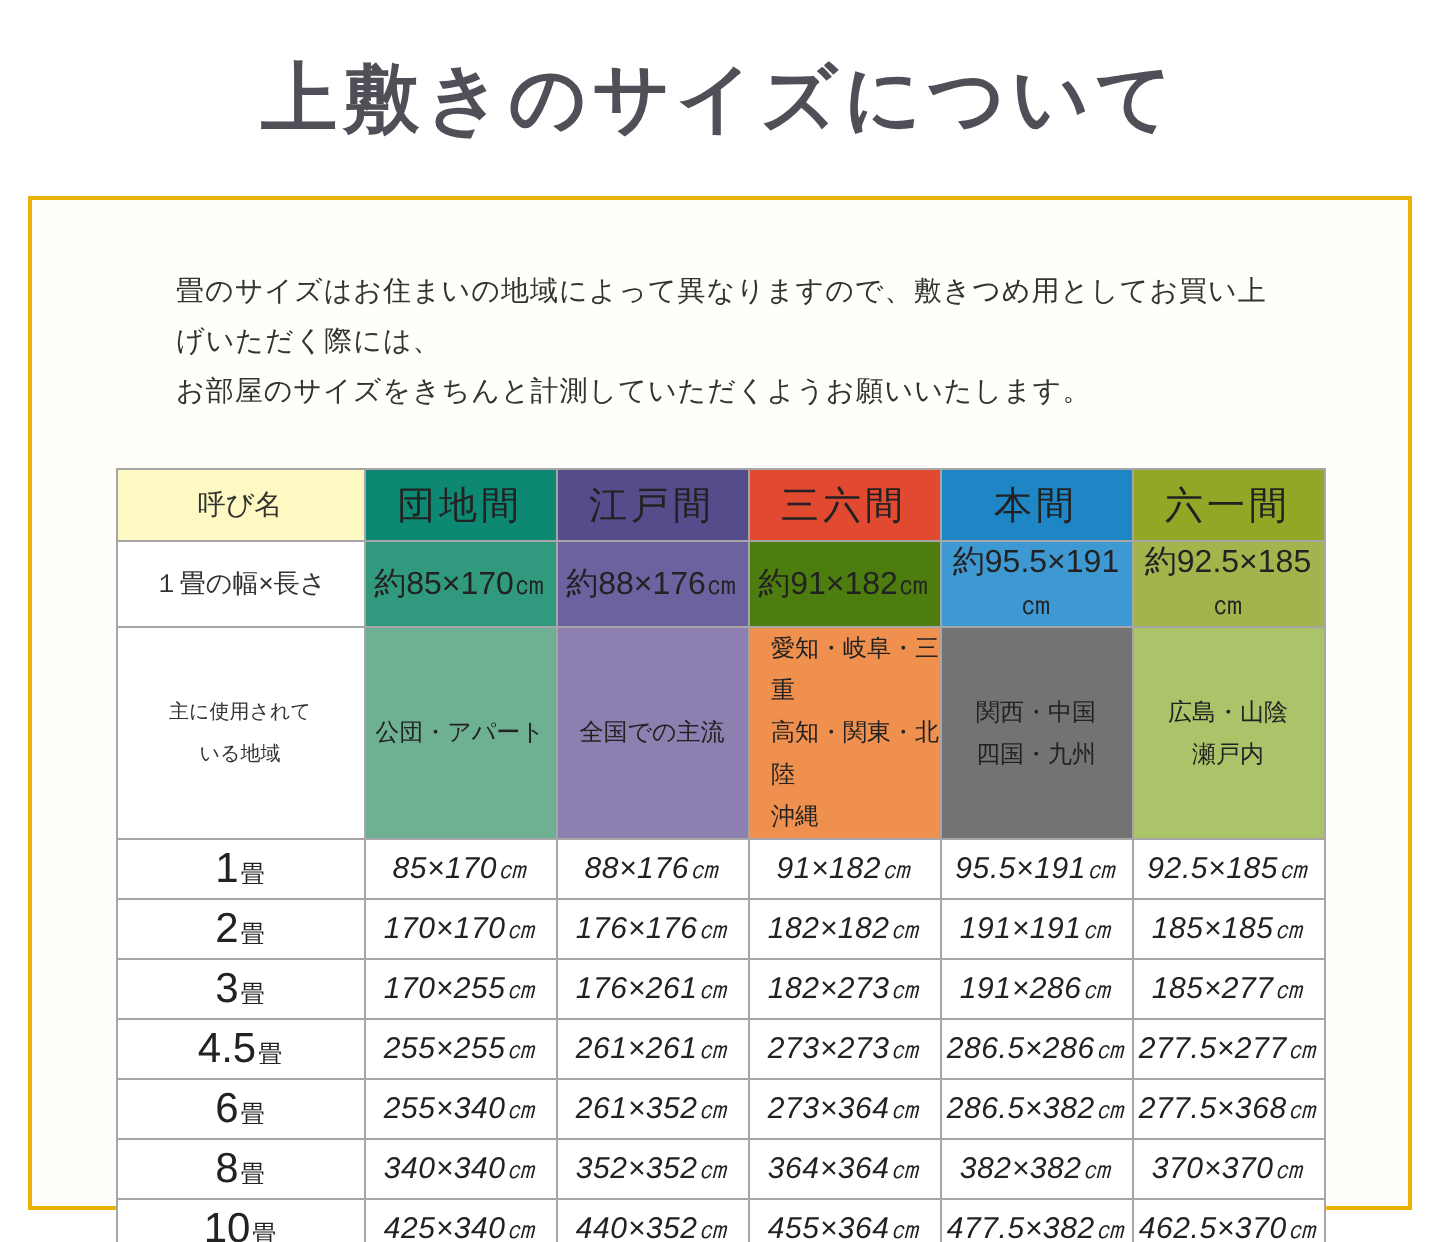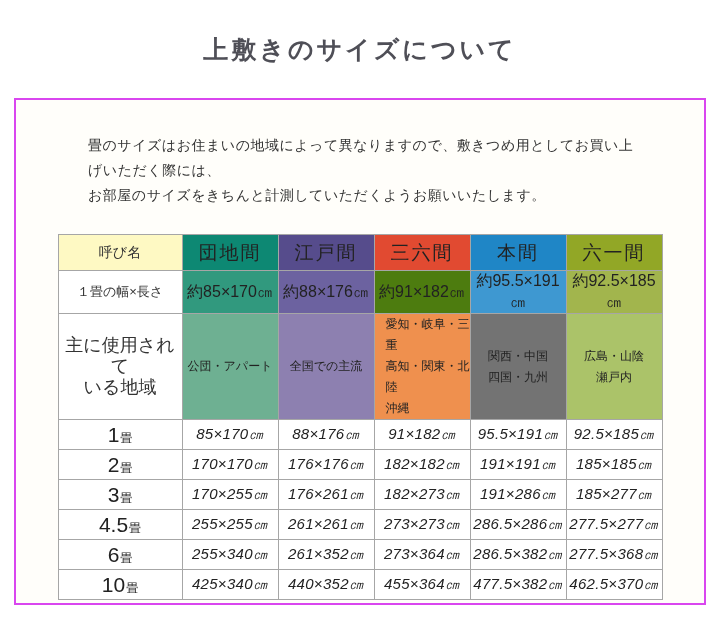--- a/index.html
+++ b/index.html
@@ -7,33 +7,33 @@
     width: 720px;
     background: #ffffff;
     font-family: "Liberation Sans", "DejaVu Sans", sans-serif;
   }
   body { height: 621px; overflow: hidden; }
 
   .page-title {
     margin-top: 24px;
     text-align: center;
     font-family: "Liberation Serif", "DejaVu Serif", serif;
-    font-size: 25px;
+    font-size: 38px;
     font-weight: bold;
     letter-spacing: 3px;
     color: #4f4f57;
     line-height: 52px;
     height: 52px;
   }
 
   .panel {
     width: 692px;
     height: 507px;
     margin: 22px auto 0;
-    border: 2px solid #d946ef;
+    border: 2px solid #eab308;
     background: #fffefa;
   }
 
   .description {
     margin: 33px 58px 0 72px;
     font-size: 14px;
     line-height: 25px;
     color: #333333;
     letter-spacing: 0.5px;
   }
@@ -59,21 +59,21 @@
     border-right: none;
     border-top: 1px solid #ffffff;
     border-bottom: 1px solid #ffffff;
     color: #ffffff;
   }
   tr.r-head td.c { font-size: 19px; letter-spacing: 2px; height: 36px; margin-top: 42px; }
   tr.r-head td.corner { font-size: 14px; color: #333; background: #fef9c3; }
   tr.r-width td { height: 29px; font-size: 16px; }
   tr.r-width td.lbl { font-size: 13px; color: #333; }
   tr.r-region td { height: 67px; font-size: 12px; }
-  tr.r-region td.lbl { font-size: 18px; color: #333; line-height: 21px; }
+  tr.r-region td.lbl { font-size: 10px; color: #333; line-height: 21px; }
   tr.r-region td.c .rg-line { line-height: 21px; }
   tr.r-region td.c.align-left { text-align: left; padding-left: 11px; }
   tr.r-size td { height: 30px; font-size: 15px; }
   .sz-num { font-size: 21px; color: #222; }
   .sz-unit { font-size: 12px; color: #222; margin-left: 1px; }
   .val { letter-spacing: 0.3px; font-style: italic; }
 </style>
 </head>
 <body>
 
@@ -179,20 +179,28 @@
 
       <tr class="r-size">
         <td><span class="sz-num">6</span><span class="sz-unit">畳</span></td>
         <td class="val">255×340㎝</td>
         <td class="val">261×352㎝</td>
         <td class="val">273×364㎝</td>
         <td class="val">286.5×382㎝</td>
         <td class="val">277.5×368㎝</td>
       </tr>
 
+      <tr class="r-size">
+        <td><span class="sz-num">8</span><span class="sz-unit">畳</span></td>
+        <td class="val">340×340㎝</td>
+        <td class="val">352×352㎝</td>
+        <td class="val">364×364㎝</td>
+        <td class="val">382×382㎝</td>
+        <td class="val">370×370㎝</td>
+      </tr>
 
       <tr class="r-size">
         <td><span class="sz-num">10</span><span class="sz-unit">畳</span></td>
         <td class="val">425×340㎝</td>
         <td class="val">440×352㎝</td>
         <td class="val">455×364㎝</td>
         <td class="val">477.5×382㎝</td>
         <td class="val">462.5×370㎝</td>
       </tr>
 

